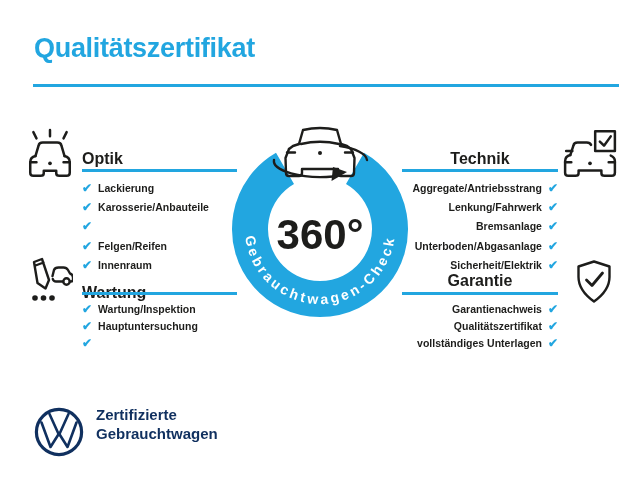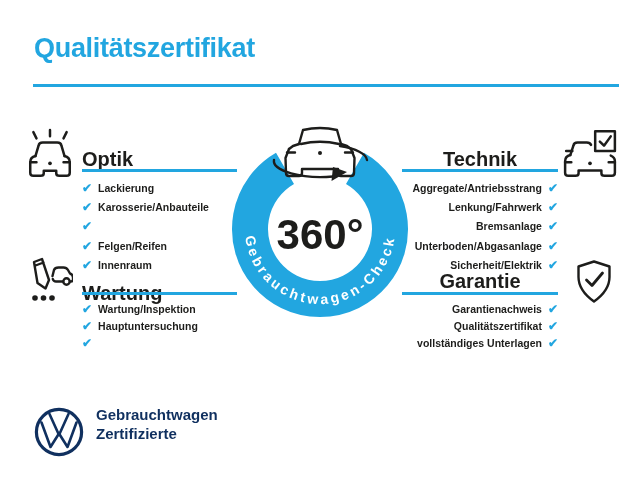--- a/index.html
+++ b/index.html
@@ -11,21 +11,21 @@
   body{
     width:640px;height:480px;background:#ffffff;position:relative;overflow:hidden;
     font-family:"Liberation Sans",sans-serif;color:var(--ink);
   }
   .abs{position:absolute;}
   .page-title{
     left:34px;top:33px;font-size:27px;font-weight:bold;color:var(--accent);
     letter-spacing:-0.3px;
   }
   .title-rule{left:33px;top:84px;width:586px;height:3px;background:var(--accent);}
-  .hdr{font-size:20px;font-weight:bold;line-height:18px;color:var(--ink);}
+  .hdr{font-size:16px;font-weight:bold;line-height:18px;color:var(--ink);}
   .hdr.right{text-align:center;}
   .uline{height:2.5px;background:var(--accent);}
   .items{display:flex;flex-direction:column;}
   .items .item{display:flex;align-items:center;height:19.4px;font-size:10.5px;font-weight:bold;color:var(--ink);white-space:nowrap;}
   .items.compact .item{height:16.8px;}
   .items[data-side="right"] .item{justify-content:flex-end;}
   .chk{color:var(--accent);font-size:12px;line-height:1;}
   .items[data-side="left"] .chk{margin-right:6px;}
   .items[data-side="right"] .chk{margin-left:6px;}
   .overlay{left:0;top:0;pointer-events:none;}
@@ -172,15 +172,15 @@
     <path d="M347 172 L331.5 181 L333 167 Z" fill="#1d1d1b" stroke="none"></path>
   </g>
 </svg>
 
 <svg class="abs vw" style="left:33px;top:406px" width="52" height="52" viewBox="0 0 52 52">
   <circle cx="26" cy="26" r="22.6" stroke-width="3.2"></circle>
   <path d="M16.5 8 L26 29 L35.5 8" stroke-width="2.6"></path>
   <path d="M8.5 16.5 L17.5 41 L26 27.5 L34.5 41 L43.5 16.5" stroke-width="2.6"></path>
 </svg>
 <div class="abs footer-text">
+  <div>Zertifizierte</div>
   <div>Gebrauchtwagen</div>
-  <div>Zertifizierte</div>
 </div>
 
 </body></html>

